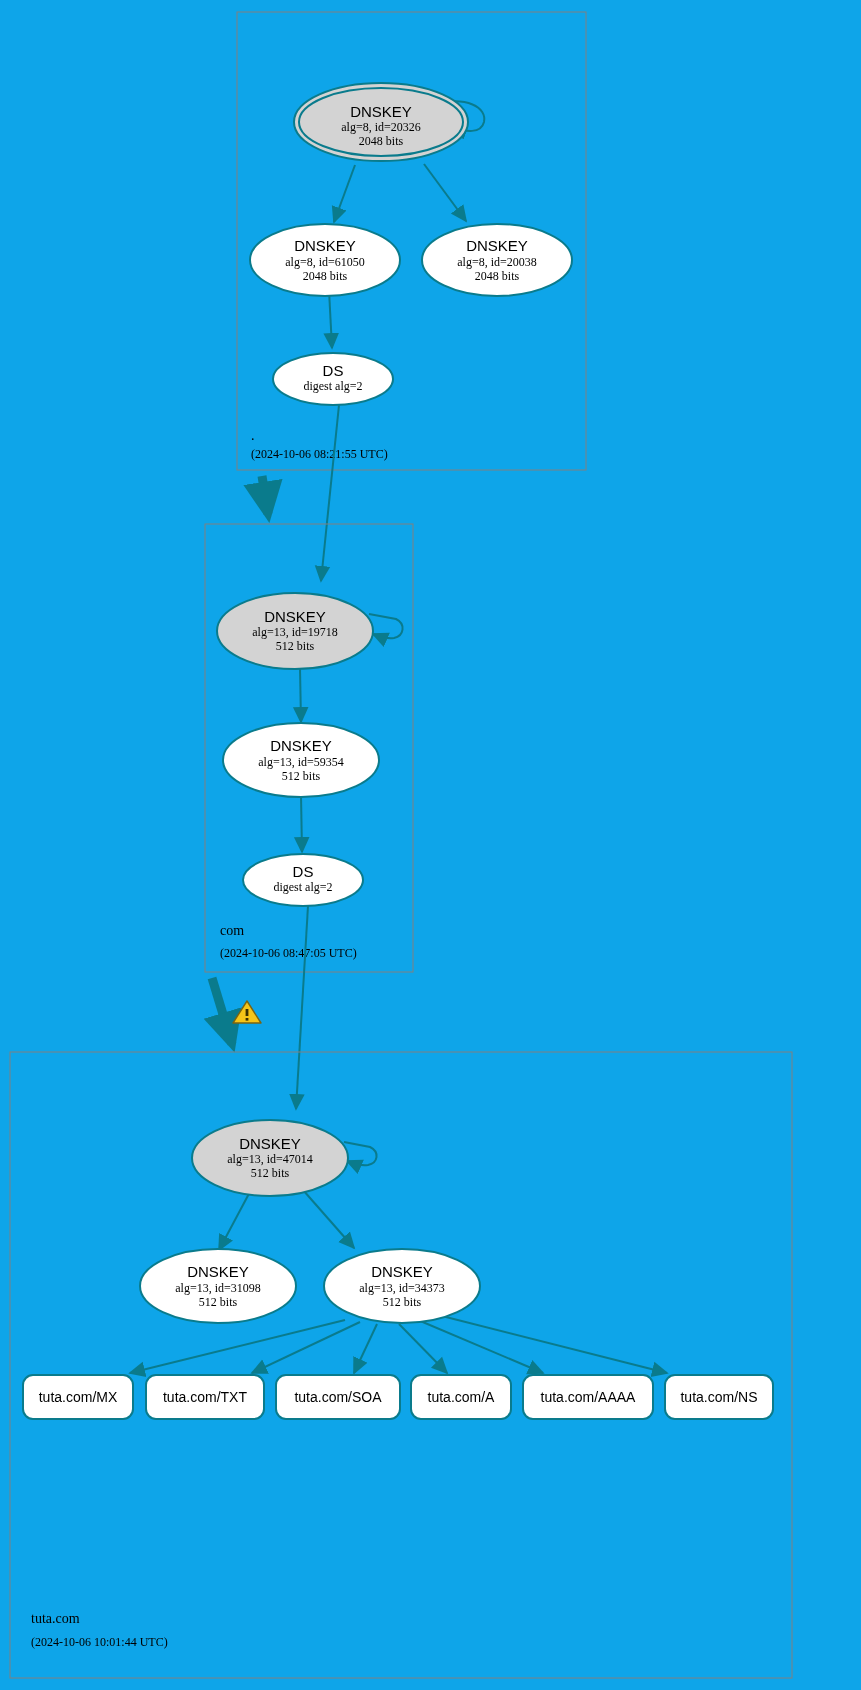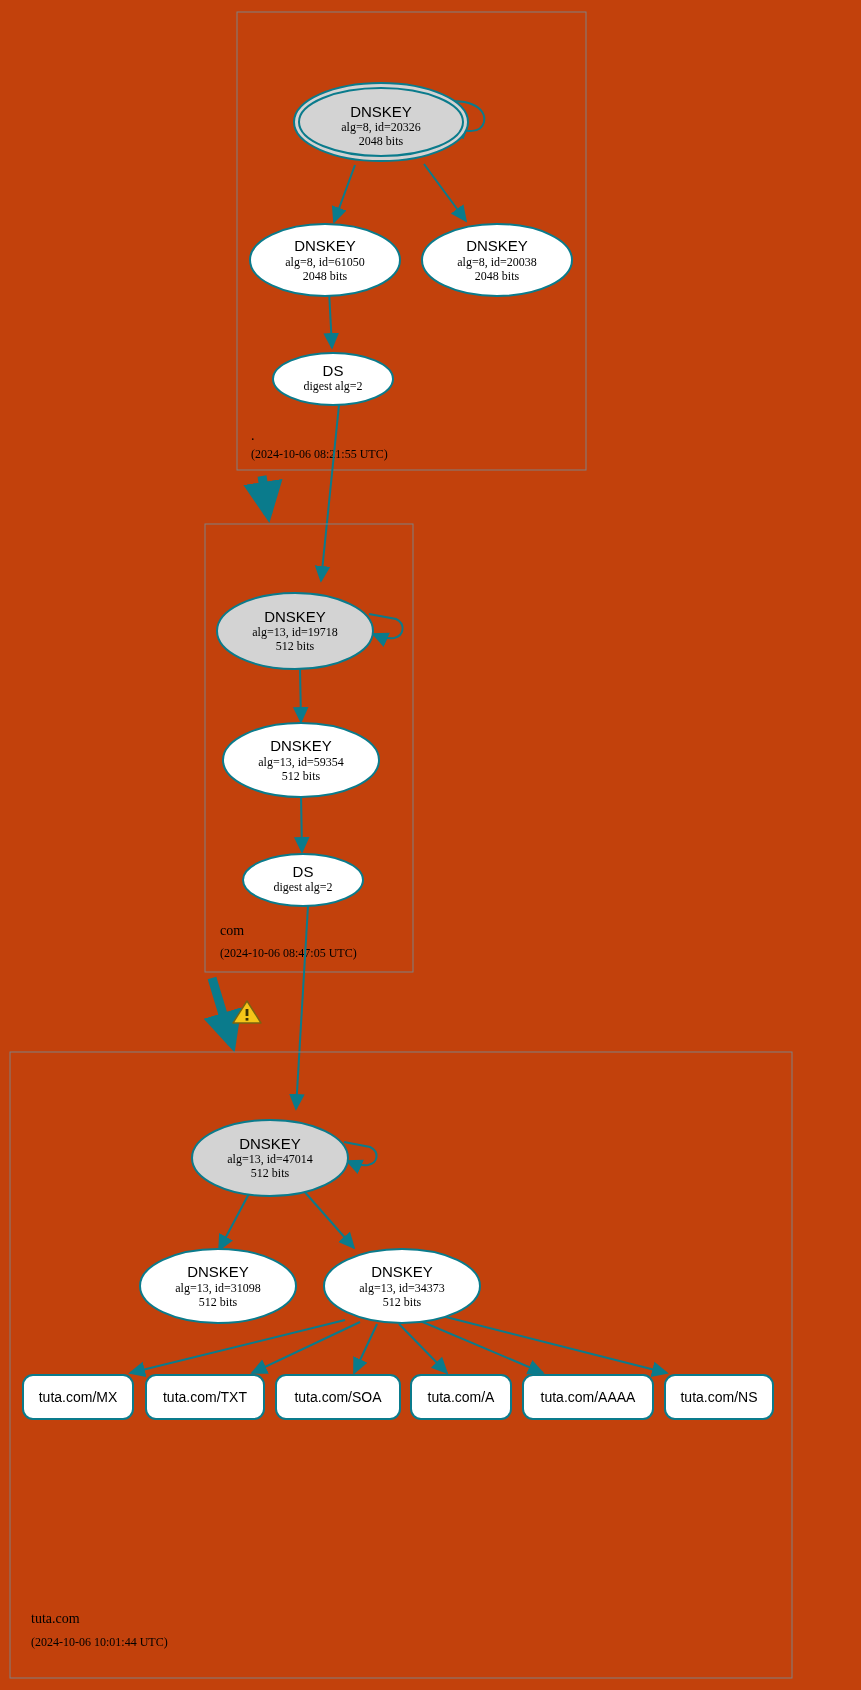--- a/index.html
+++ b/index.html
@@ -8,21 +8,21 @@
     padding: 0;
     background: #ffffff;
   }
   body {
     font-family: "Liberation Sans", sans-serif;
   }
   #stage {
     position: relative;
     width: 861px;
     height: 1690px;
-    background: #c2410c;
+    background: #0ea5e9;
     overflow: hidden;
   }
   svg.layer {
     position: absolute;
     left: 0;
     top: 0;
     width: 861px;
     height: 1690px;
   }
   .zone-box {

